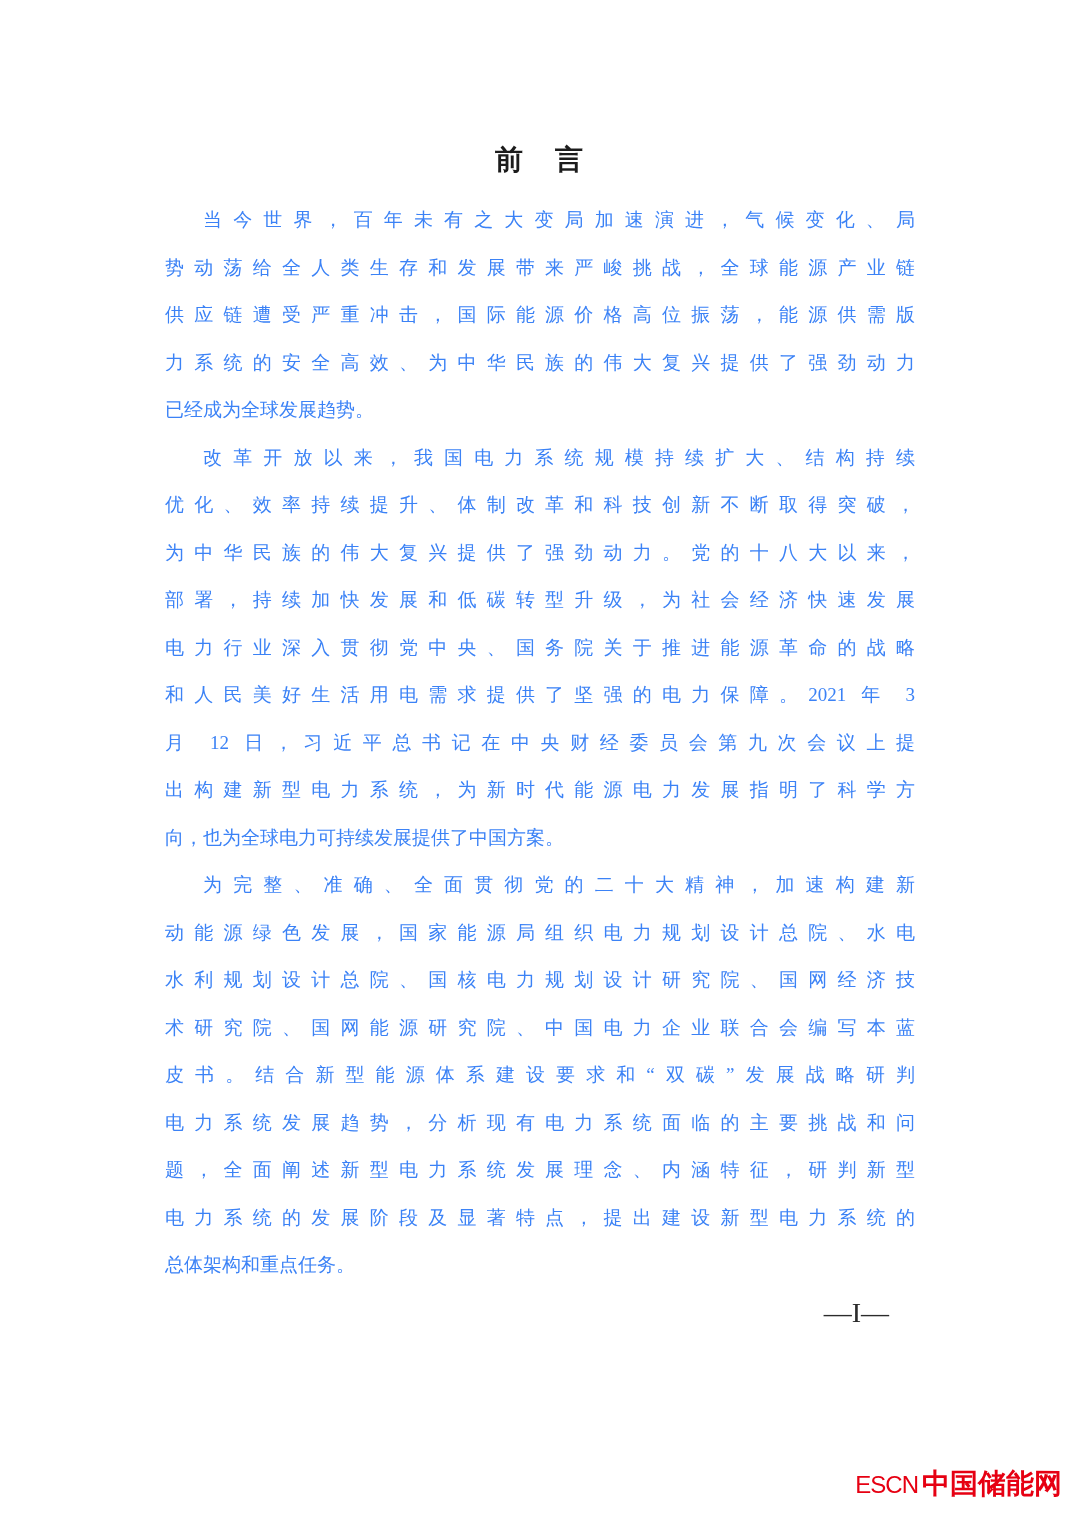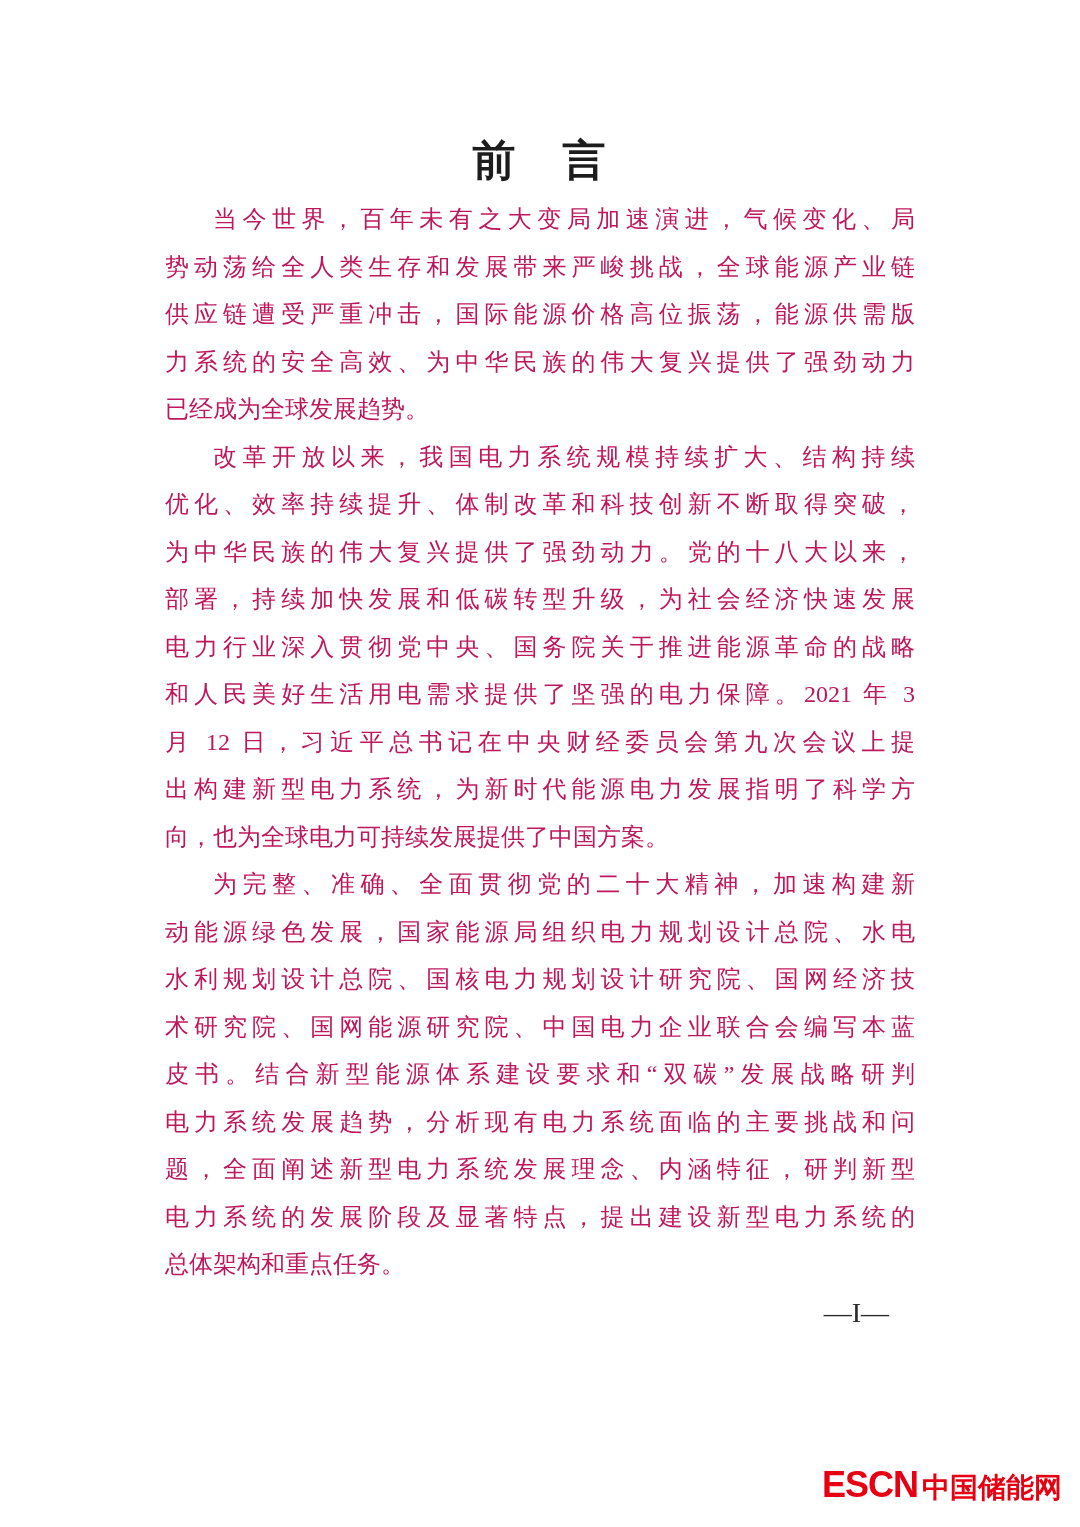--- a/index.html
+++ b/index.html
@@ -15,30 +15,30 @@
   .content {
     position: absolute;
     left: 165px;
     top: 138px;
     width: 750px;
   }
   .doc-title {
     text-align: center;
     font-family: "Liberation Sans", sans-serif;
     font-weight: bold;
-    font-size: 43px;
+    font-size: 28px;
     line-height: 44px;
     color: #1c1c1c;
     margin-bottom: 14px;
     letter-spacing: 2px;
   }
   .body-lines {
     width: 750px;
-    color: #be185d;
-    font-size: 24px;
+    color: #3b82f6;
+    font-size: 19px;
   }
   .line {
     height: 47.5px;
     line-height: 47.5px;
     text-align: justify;
     text-align-last: justify;
     white-space: nowrap;
     overflow: visible;
   }
   .line.para-first { text-indent: 2em; }
@@ -54,22 +54,22 @@
   .footer-logo {
     position: absolute;
     right: 18px;
     top: 1468px;
     display: flex;
     align-items: baseline;
     white-space: nowrap;
   }
   .footer-logo .latin {
     font-family: "Liberation Sans", sans-serif;
-    font-weight: 700;
-    font-size: 36px;
+    font-weight: 400;
+    font-size: 24px;
     letter-spacing: -1px;
     line-height: 34px;
   }
   .footer-logo .chinese {
     font-family: Liberation Mono, monospace;
     font-weight: 800;
     font-size: 28px;
     line-height: 34px;
     margin-left: 4px;
   }

